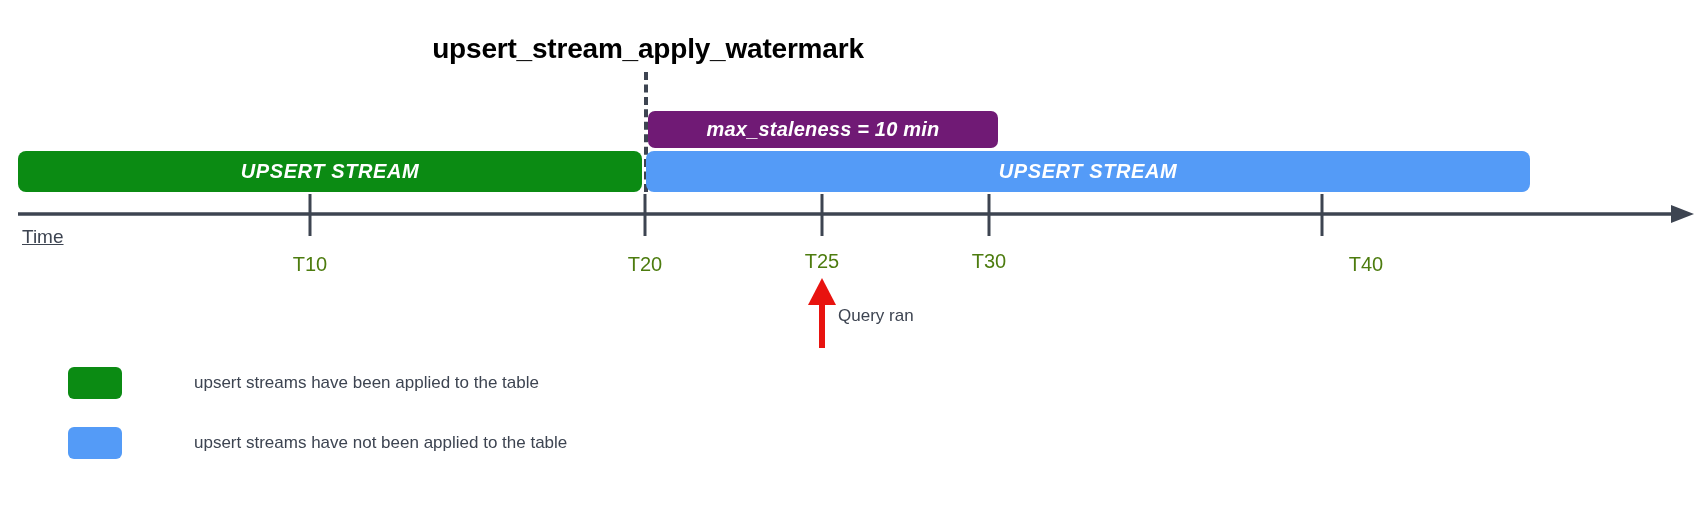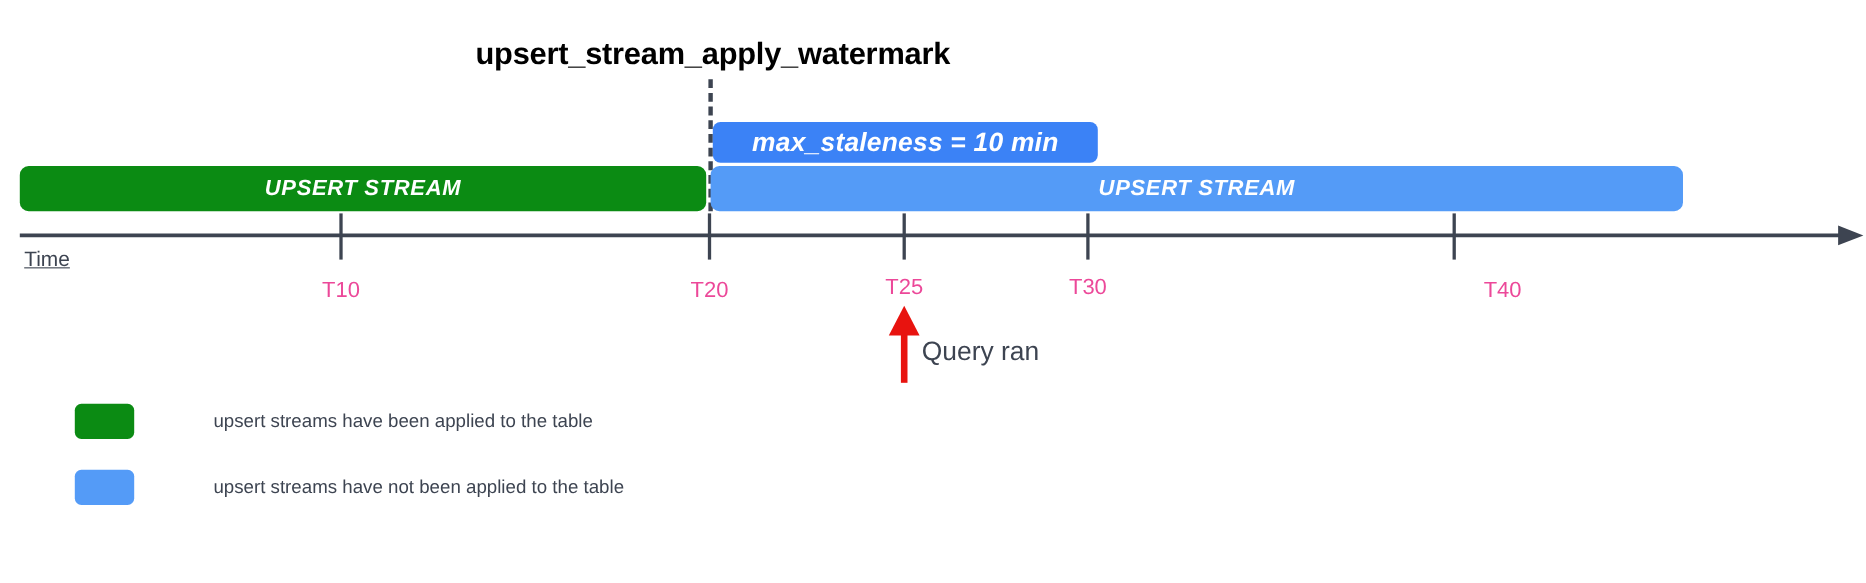--- a/index.html
+++ b/index.html
@@ -54,22 +54,22 @@
     font-weight: bold;
     font-style: italic;
     white-space: nowrap;
   }
   #staleness-bar {
     left: 648px;
     top: 111px;
     width: 350px;
     height: 37px;
     border-radius: 7px;
-    background: #3b82f6;
-    font-size: 24px;
+    background: #701a75;
+    font-size: 20px;
     letter-spacing: 0.2px;
   }
   #applied-bar {
     left: 18px;
     top: 151px;
     width: 624px;
     height: 41px;
     border-radius: 8px;
     background: #0b8b13;
     font-size: 20px;
@@ -101,32 +101,32 @@
     top: 226px;
     font-size: 19px;
     color: #3d4451;
     text-decoration: underline;
   }
 
   
   .tick-label {
     position: absolute;
     font-size: 20px;
-    color: #ec4899;
+    color: #4d7c0f;
     text-align: right;
     transform: translateX(-50%);
     white-space: nowrap;
   }
 
   
   #query-ran-label {
     position: absolute;
     left: 838px;
     top: 306px;
-    font-size: 24px;
+    font-size: 17px;
     color: #3d4451;
     white-space: nowrap;
   }
 
   
   #legend {
     position: absolute;
     left: 68px;
     top: 353px;
   }

